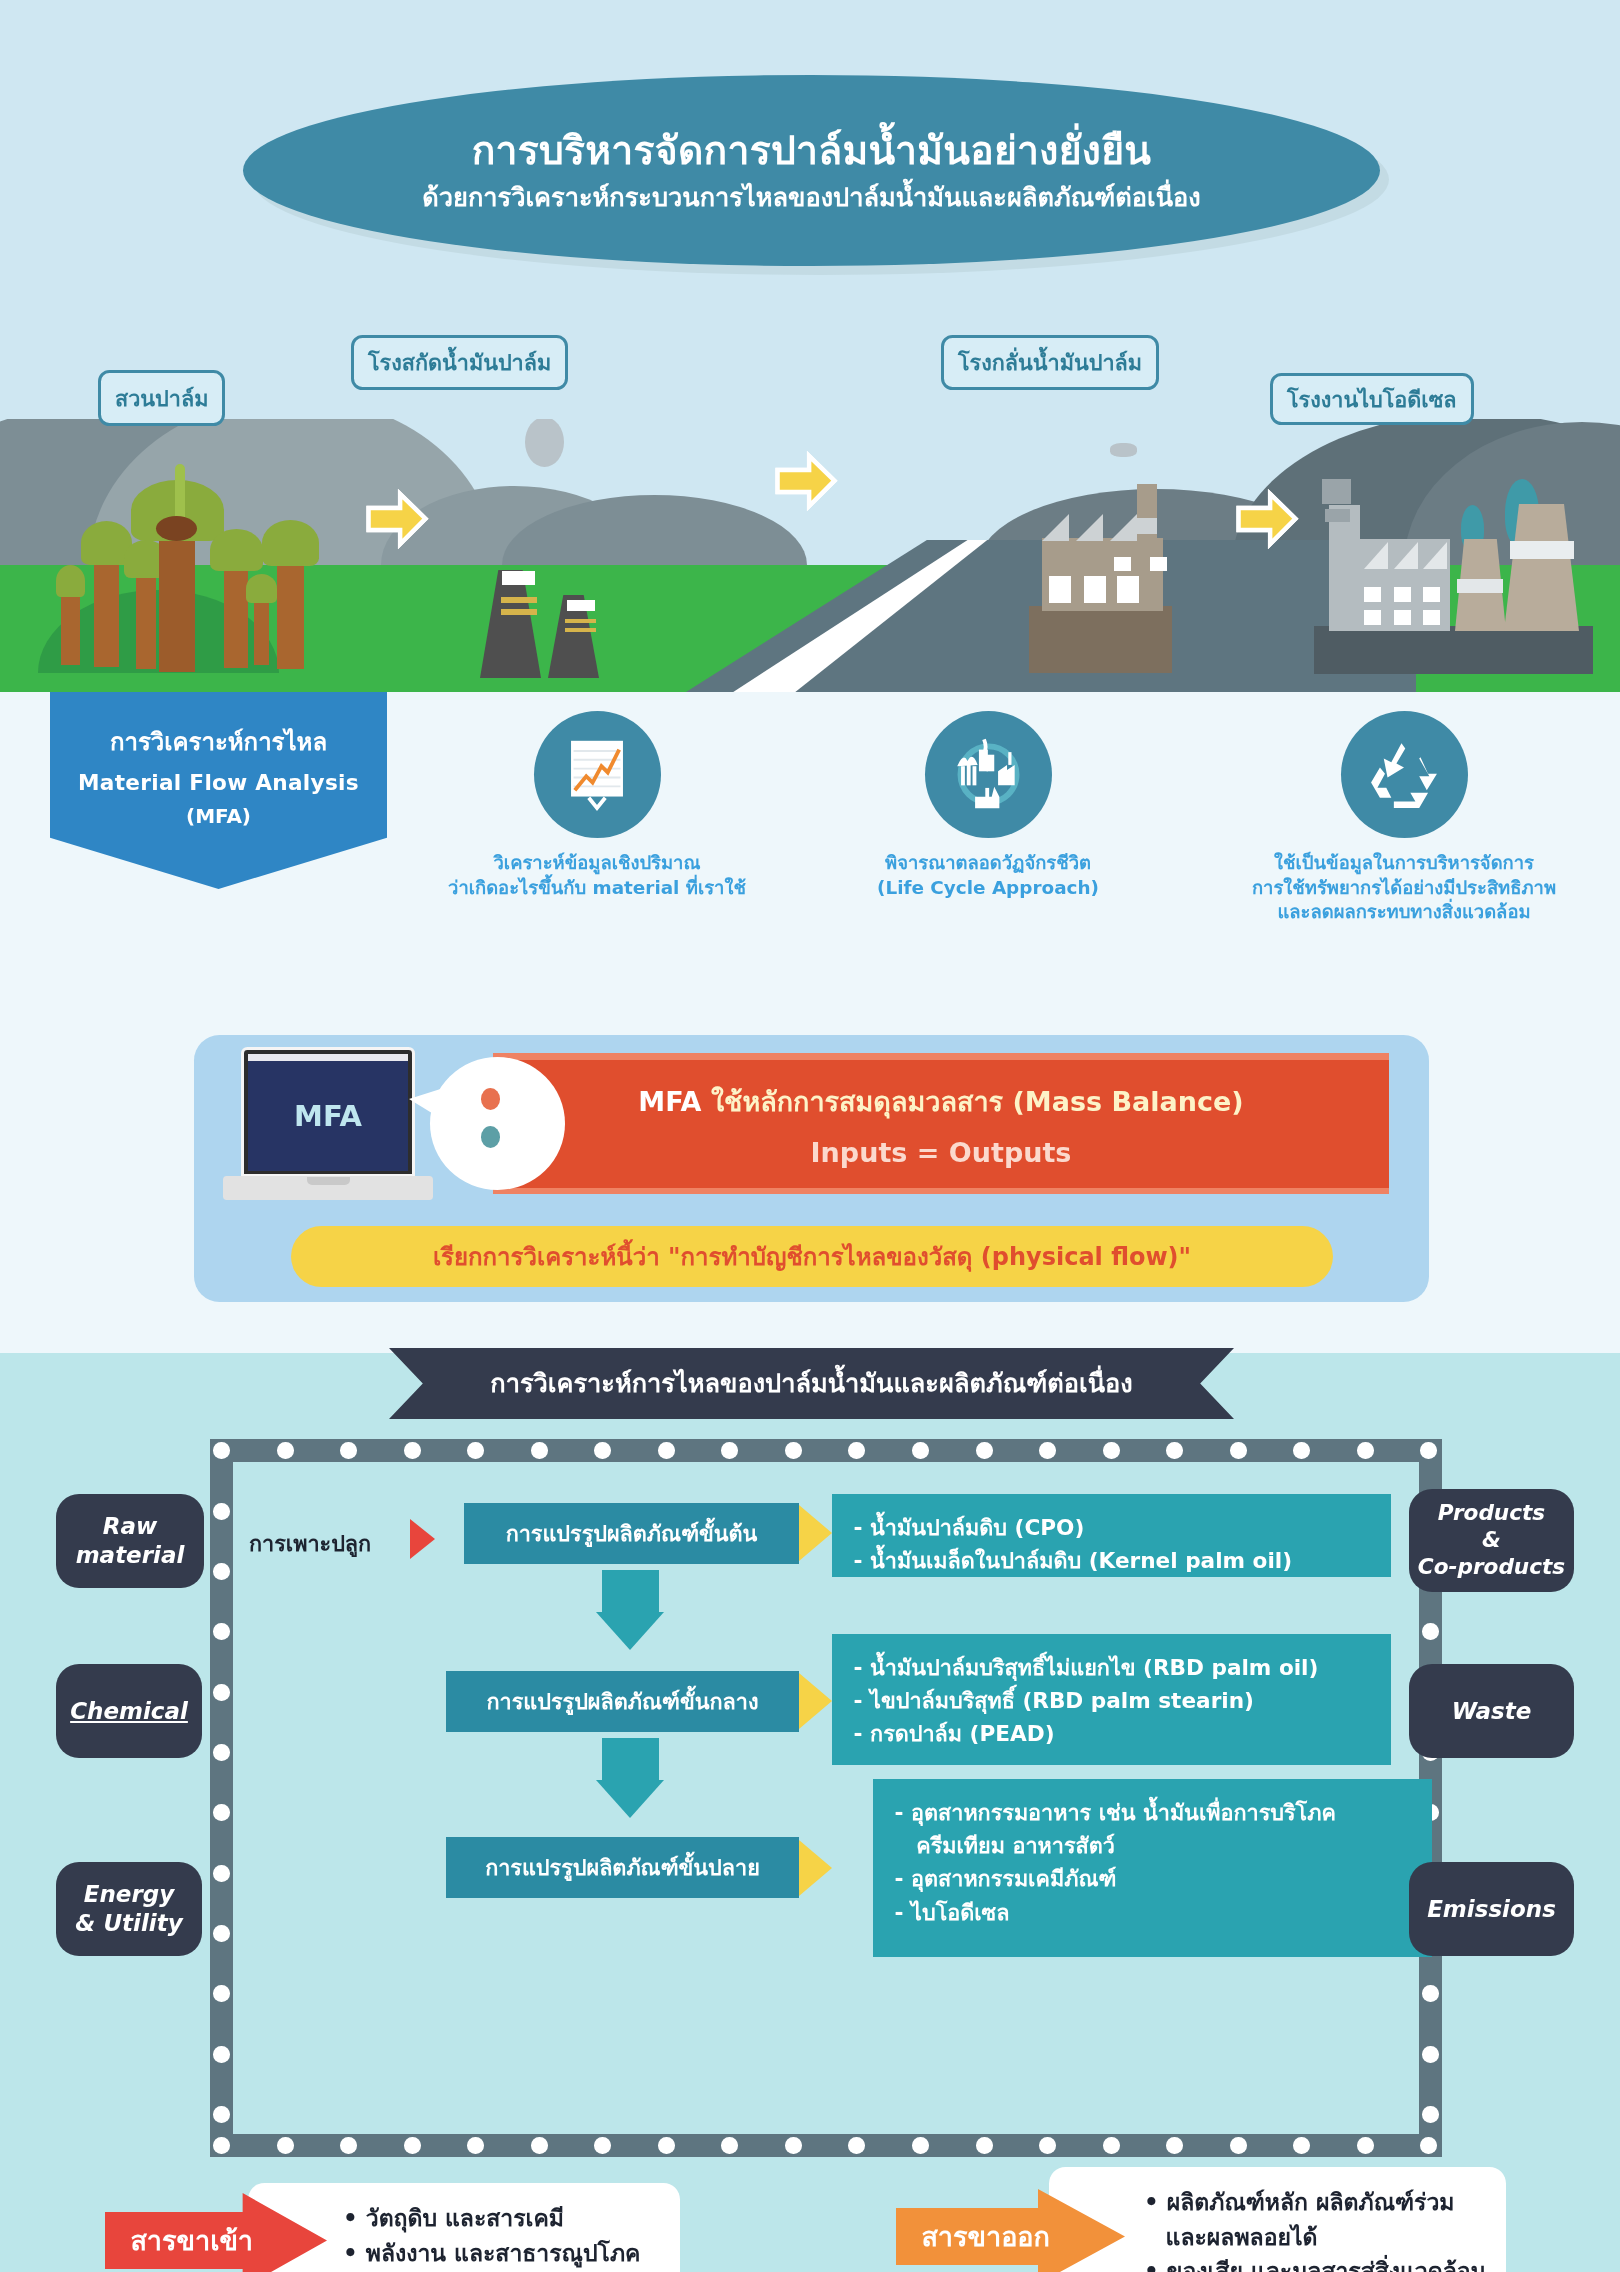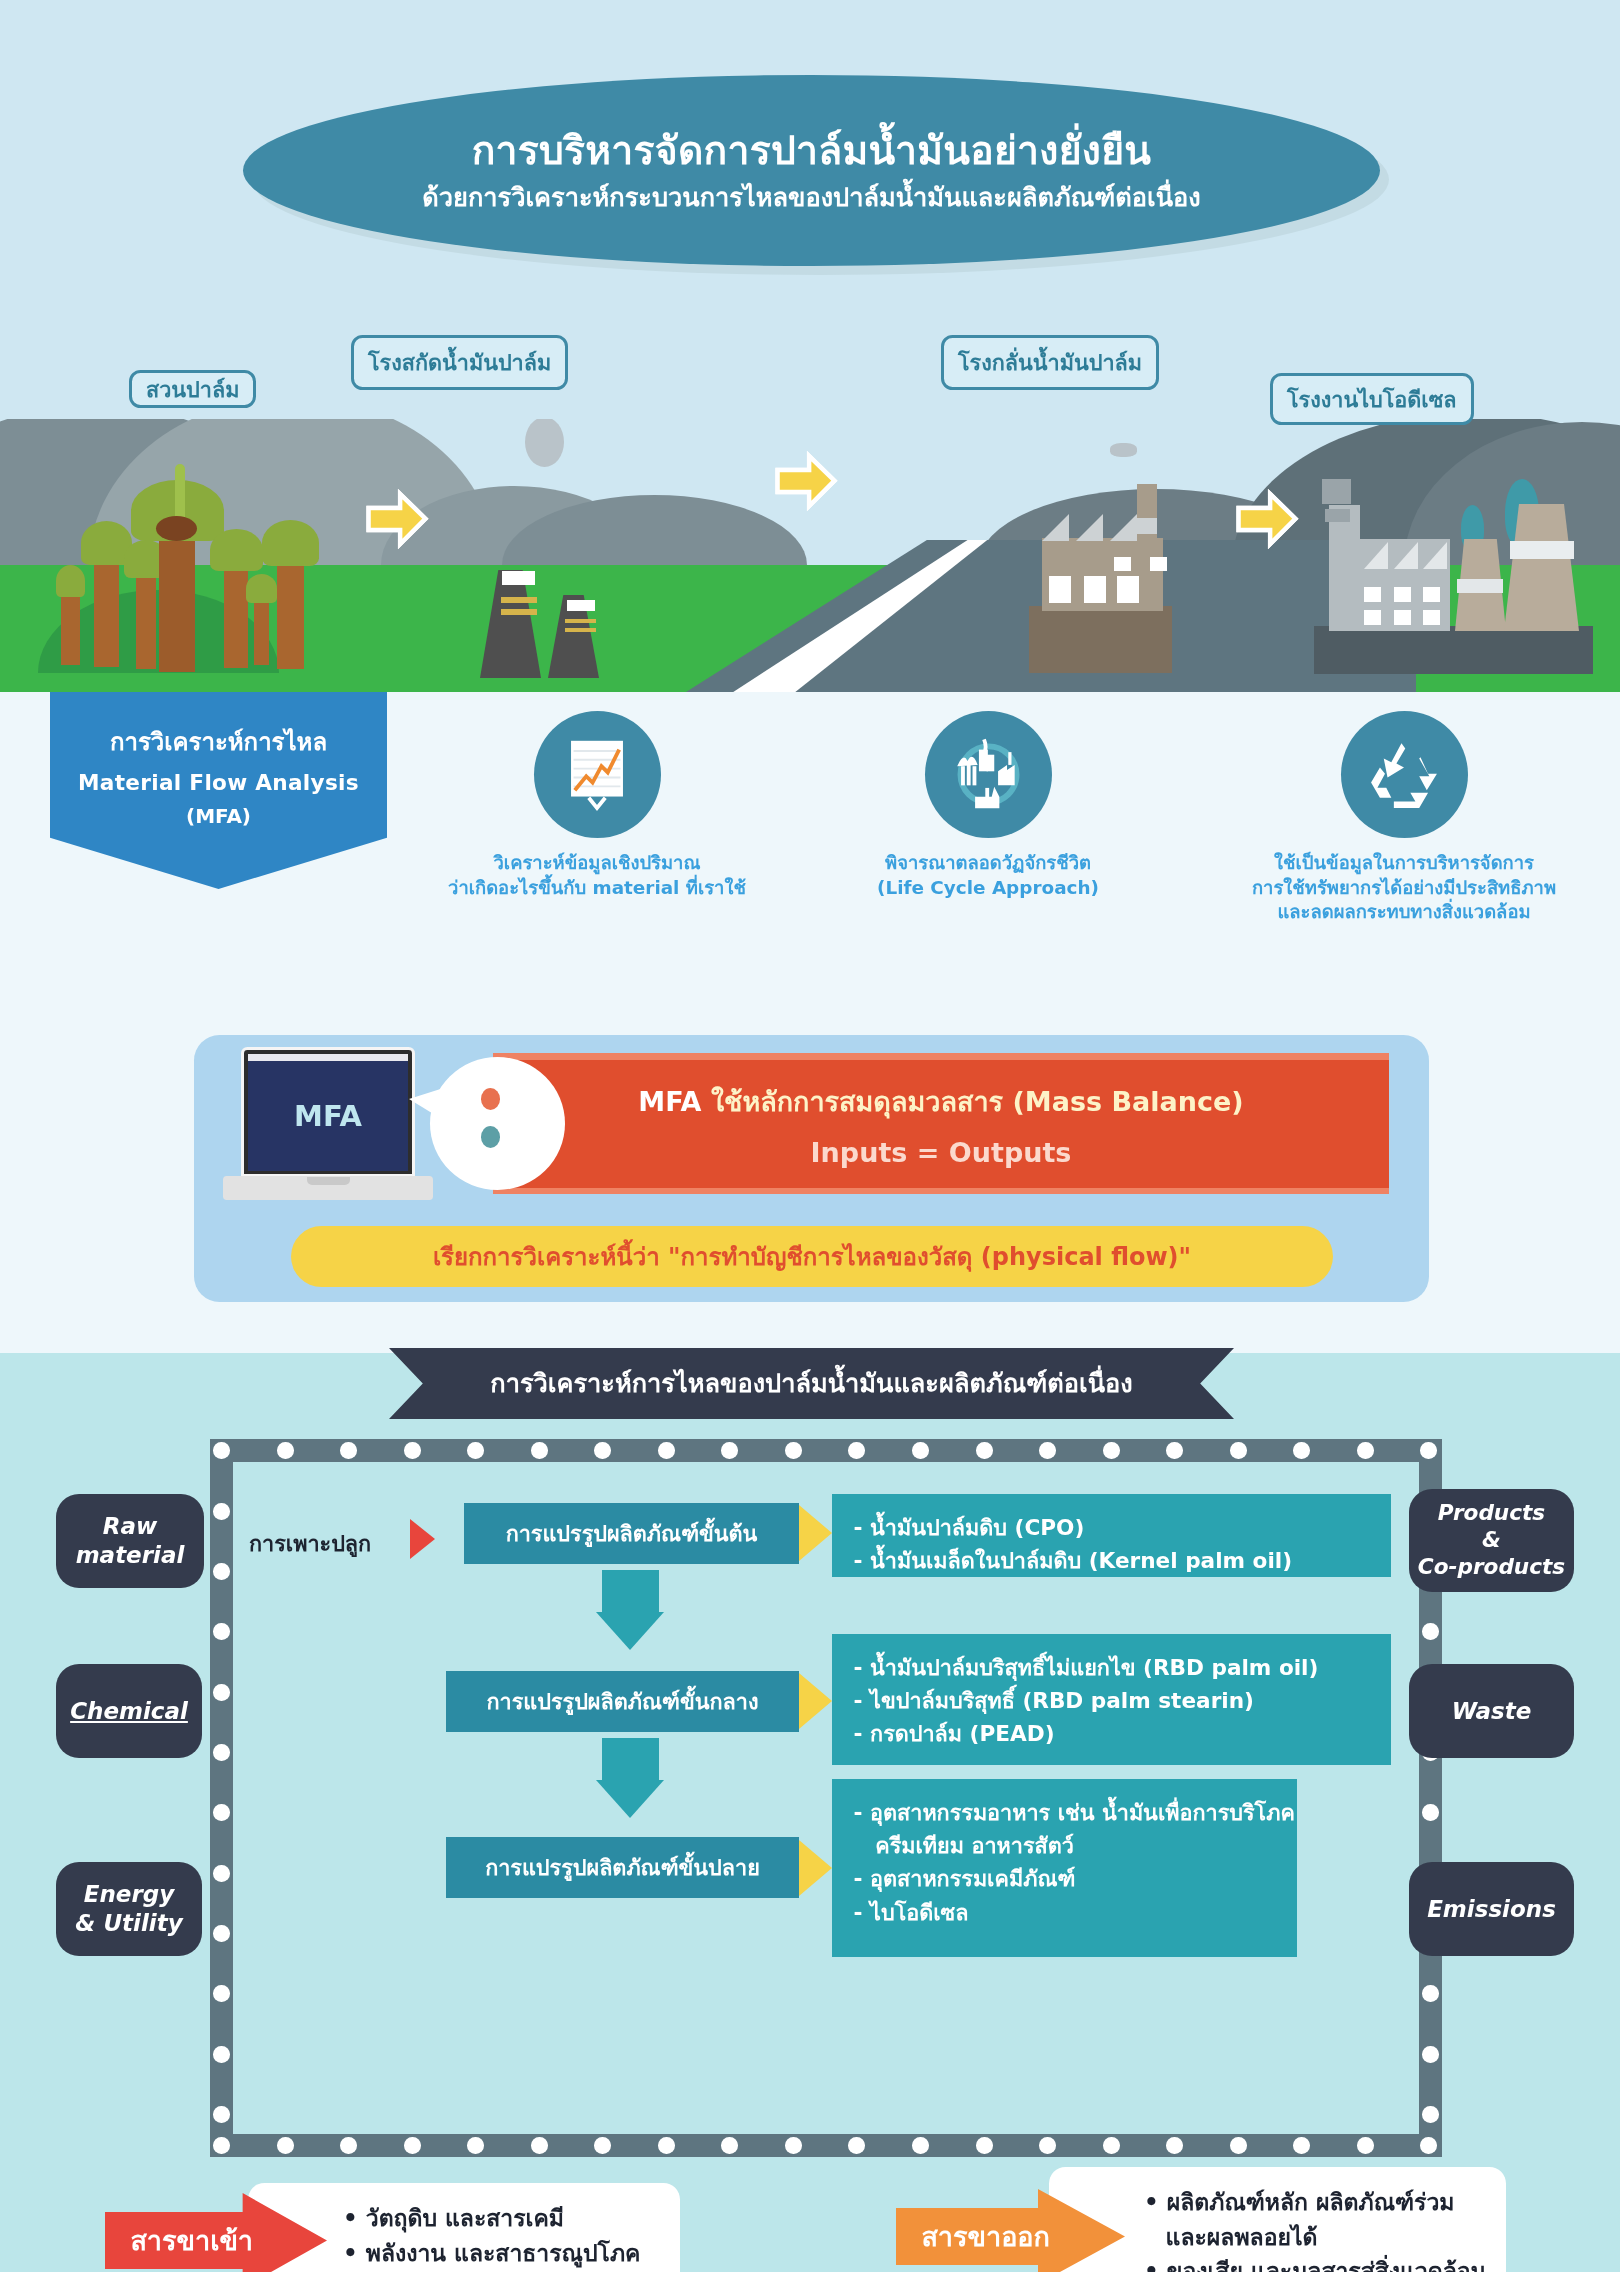--- a/index.html
+++ b/index.html
@@ -26,21 +26,21 @@
   .title-main{ color:#ffffff; font-size:39px; font-weight:bold; line-height:1.12; letter-spacing:0.3px; }
   .title-sub { color:#ffffff; font-size:25.4px; font-weight:bold; line-height:1.2; margin-top:9px;}
 
   
   .chip{
     position:absolute; background:#d7edf6; border:3.2px solid #3f8aa6;
     border-radius:11.4px; color:#2d7c97; font-weight:bold; font-size:21.6px;
     display:flex; align-items:center; justify-content:center; padding:3.8px 14px;
     white-space:nowrap; z-index:6;
   }
-  .chip-1{ left:98px; top:370px; height:38px;margin-left:31px;}
+  .chip-1{ left:98px; top:370px; height:56px;}
   .chip-2{ left:351px; top:335px; height:55px;}
   .chip-3{ left:941px; top:335px; height:55px;}
   .chip-4{ left:1270px; top:373px; height:52px;text-align:center;}
 
   
   .sec-land{ position:absolute; left:0; top:419px; width:1620px; height:273px; overflow:hidden; background:#cfe7f2;}
   .hill{ position:absolute; border-radius:50% 50% 0 0 / 100% 100% 0 0; }
   .grass{ position:absolute; left:0; bottom:0; width:1620px; height:127px; background:#3cb54a; }
   .road{
     position:absolute; left:686px; bottom:0; width:730px; height:152px;
@@ -539,21 +539,21 @@
       <div class="li">กรดปาล์ม (PEAD)</div>
     </div>
 
     <div class="down-stem" style="left:602px;top:385px;width:57px;height:46px;"></div>
     <div class="down-arrow" style="left:596px;top:427px;"></div>
 
     <div class="proc-box" style="left:446px;top:484px;width:353px;height:61px;">
       <span>การแปรรูปผลิตภัณฑ์ขั้นปลาย</span>
     </div>
     <div class="proc-arrow" style="left:799px;top:487px;"></div>
-    <div class="out-box" style="left:832px;top:426px;width:465px;height:178px;">
+    <div class="out-box" style="left:873px;top:426px;width:559px;height:178px;">
       <div class="li">อุตสาหกรรมอาหาร เช่น น้ำมันเพื่อการบริโภค</div>
       <div class="cont">ครีมเทียม อาหารสัตว์</div>
       <div class="li">อุตสาหกรรมเคมีภัณฑ์</div>
       <div class="li">ไบโอดีเซล</div>
     </div>
 
     <div class="io-card" style="left:248px;top:830px;width:432px;height:116px;">
       <div class="io-li">วัตถุดิบ และสารเคมี</div>
       <div class="io-li">พลังงาน และสาธารณูปโภค</div>
     </div>

